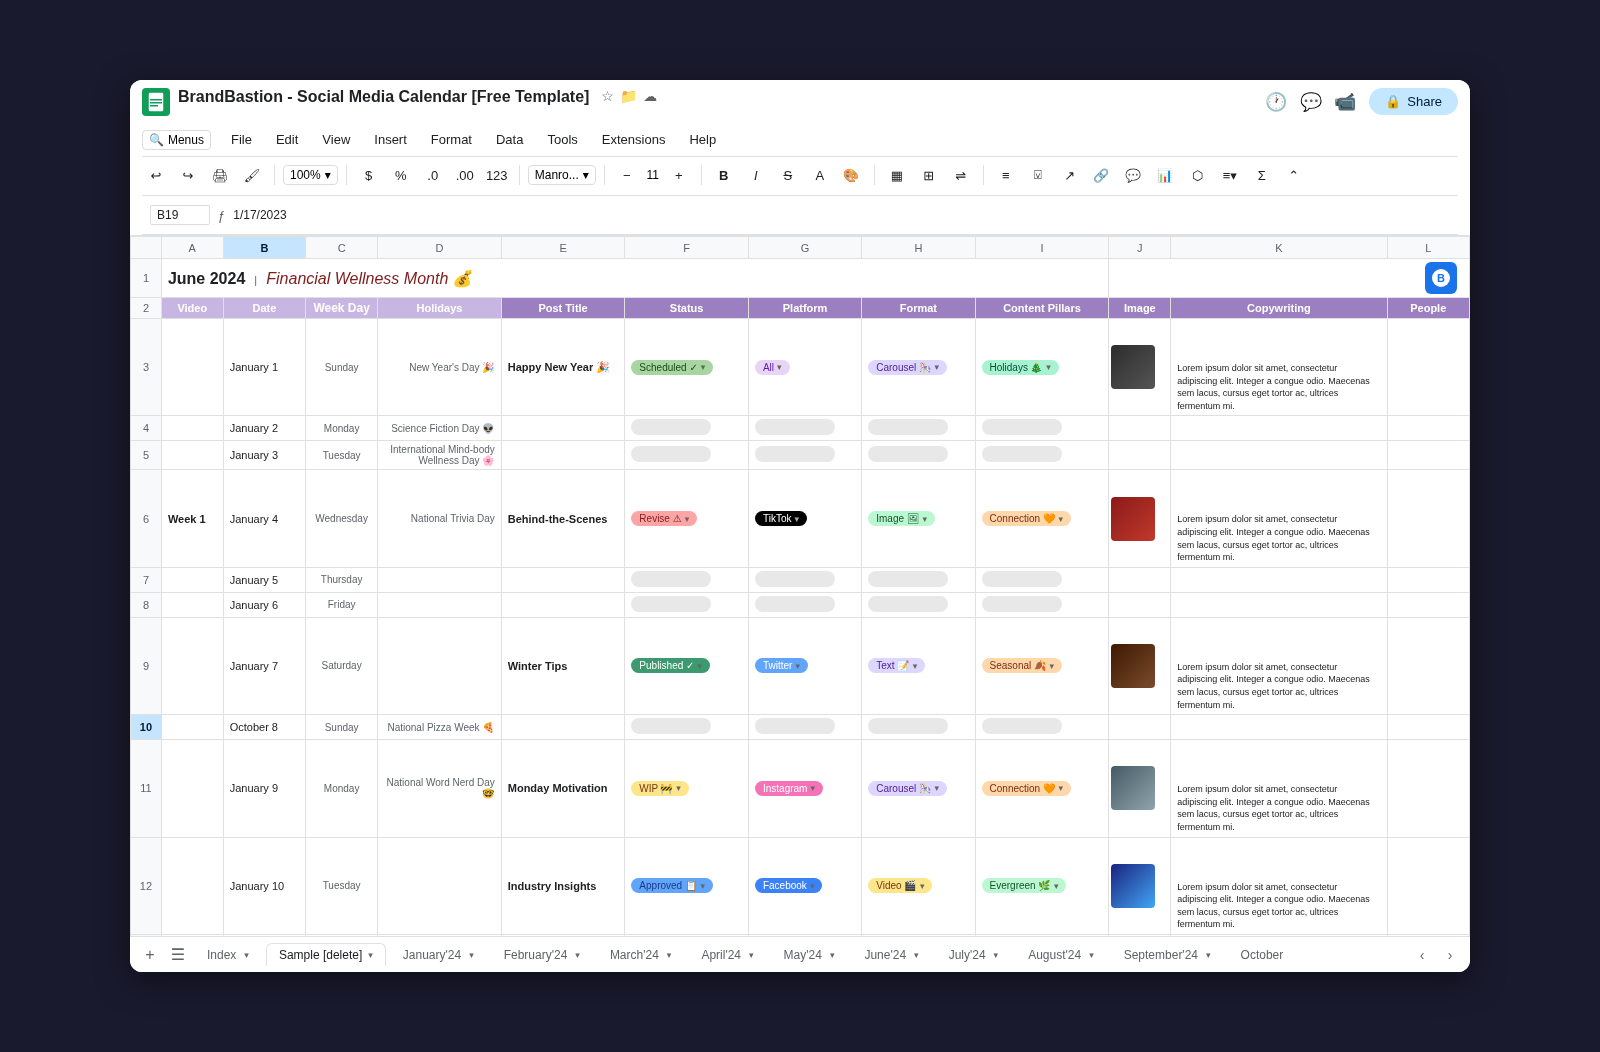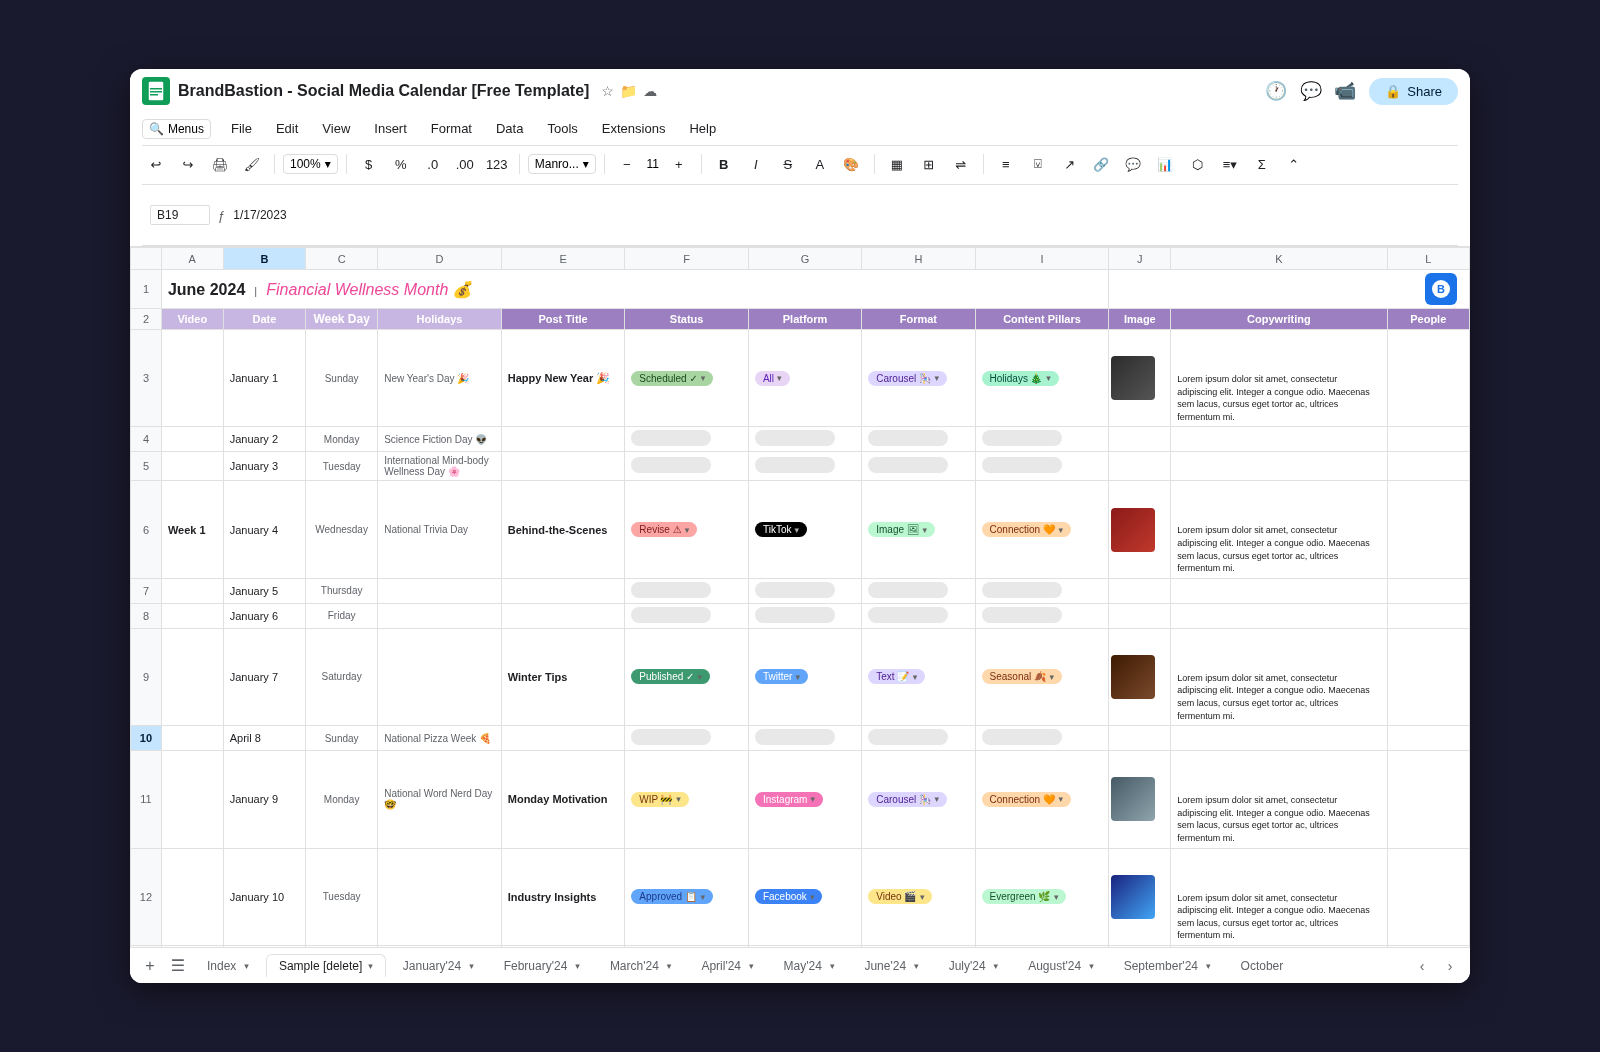--- a/index.html
+++ b/index.html
@@ -15,21 +15,21 @@
 
     
     .sheets-header {
       background: #fff;
       padding: 8px 12px 0;
       border-bottom: 1px solid #e0e0e0;
     }
 
     .sheets-title-bar {
       display: flex;
-      align-items: center;
+      align-items: flex-start;
       gap: 8px;
       margin-bottom: 12px;
     }
 
     .sheets-icon {
       width: 28px;
       height: 28px;
       background: #0f9d58;
       border-radius: 4px;
       display: flex; align-items: center; justify-content: center;
@@ -104,21 +104,21 @@
       border-radius: 4px; font-size: 12px; cursor: pointer;
       background: #fff;
     }
 
     .font-size-control {
       display: flex; align-items: center; gap: 2px;
     }
 
     .formula-bar {
       display: flex; align-items: center; gap: 8px;
-      padding: 20px 8px;
+      padding: 9px 8px;
       border-top: 1px solid #e0e0e0;
       border-bottom: 1px solid #e0e0e0;
     }
 
     .cell-ref {
       font-size: 12px; color: #202124;
       border: 1px solid #dadce0;
       padding: 2px 6px; border-radius: 2px;
       min-width: 60px;
     }
@@ -185,21 +185,21 @@
       background: #c8b6e2;
       color: #fff;
       font-weight: 600;
       text-align: center;
       font-size: 11px;
     }
 
     
     .date-cell { color: #202124; font-size: 11px; }
     .day-cell { color: #5f6368; font-size: 10px; }
-    .holiday-cell { color: #5f6368; font-size: 10px; text-align: left; }
+    .holiday-cell { color: #5f6368; font-size: 10px; text-align: right; }
     .week-cell { color: #202124; font-weight: 600; font-size: 11px; }
     .post-title-cell { font-weight: 600; font-size: 11px; color: #202124; }
 
     .pill {
       display: inline-flex; align-items: center; gap: 3px;
       padding: 2px 8px; border-radius: 20px;
       font-size: 10px; font-weight: 500;
       white-space: nowrap;
     }
 
@@ -467,21 +467,21 @@
           <th style="width:80px;">L</th>
         </tr>
       </thead>
       <tbody>
 
         <tr>
           <td class="row-num">1</td>
           <td colspan="9" class="title-row">
             <span style="font-weight:700; font-size:16px;">June 2024</span>
             <span style="color:#5f6368; margin:0 6px;">|</span>
-            <span class="title-italic" style="font-size:16px; color:#ec4899;">Financial Wellness Month 💰</span>
+            <span class="title-italic" style="font-size:16px; color:#7f1d1d;">Financial Wellness Month 💰</span>
           </td>
           <td colspan="3" style="text-align:right; padding-right:12px;">
             <div class="brandbastion-logo">
               <svg width="20" height="20" viewBox="0 0 20 20">
                   <circle cx="10" cy="10" r="9" fill="white"></circle>
                   <text x="10" y="14" text-anchor="middle" font-size="11" fill="#1a73e8" font-weight="bold">B</text>
                 </svg>
             </div>
           </td>
         </tr>
@@ -646,21 +646,21 @@
           </td>
           <td>
             <div class="lorem-text">Lorem ipsum dolor sit amet, consectetur adipiscing elit. Integer a congue odio. Maecenas sem lacus, cursus eget tortor ac, ultrices fermentum mi.</div>
           </td>
           <td></td>
         </tr>
 
         <tr>
           <td class="row-num selected-row">10</td>
           <td></td>
-          <td class="date-cell">April 8</td>
+          <td class="date-cell">October 8</td>
           <td class="day-cell" style="text-align:center;">Sunday</td>
           <td class="holiday-cell">National Pizza Week 🍕</td>
           <td></td>
           <td><span class="empty-pill"></span></td>
           <td><span class="empty-pill"></span></td>
           <td><span class="empty-pill"></span></td>
           <td><span class="empty-pill"></span></td>
           <td></td>
           <td></td>
           <td></td>

